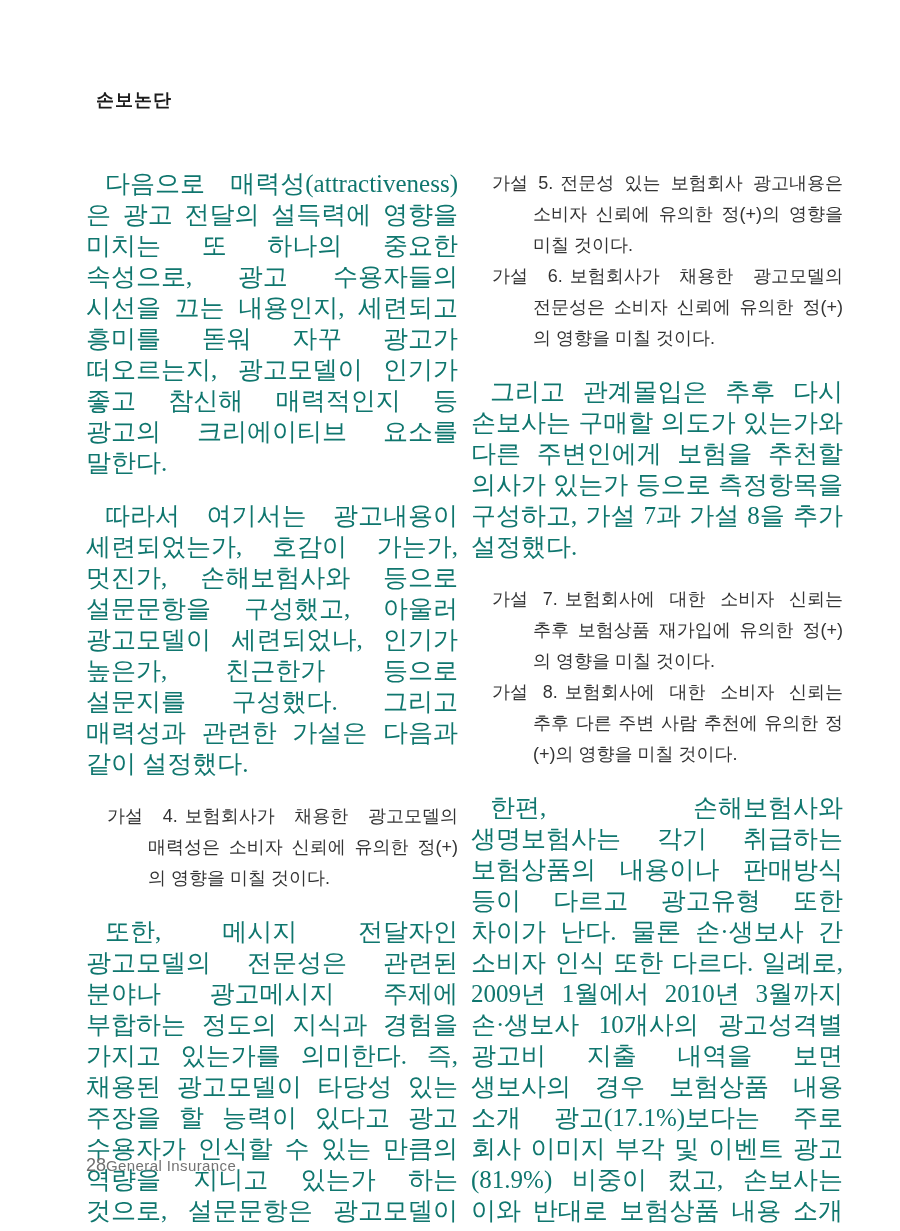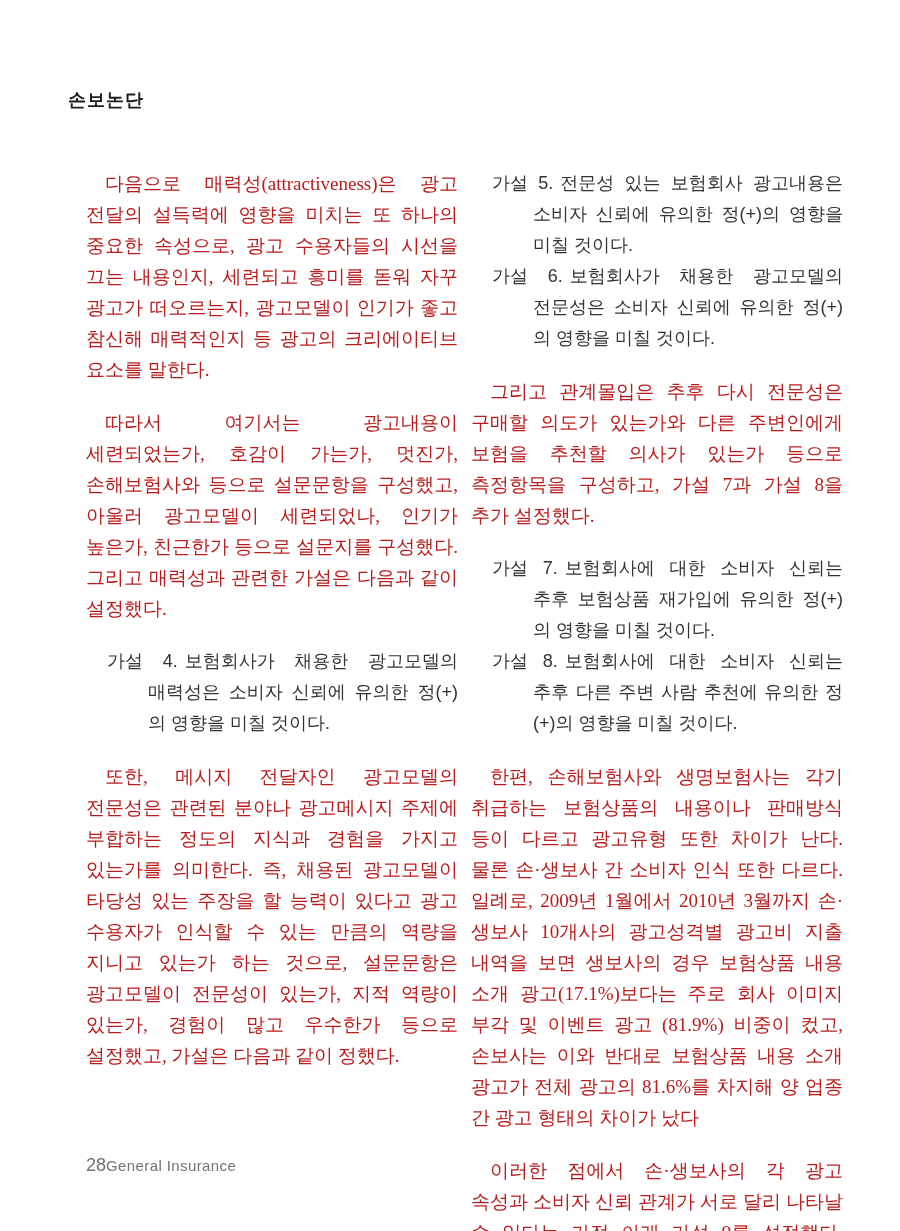--- a/index.html
+++ b/index.html
@@ -10,42 +10,42 @@
   }
   .page {
     position: relative;
     width: 900px; height: 1231px;
     background: #ffffff;
     overflow: hidden;
     color: #3c3c3c;
   }
   .section-header {
     position: absolute;
-    left: 68px; top: 88px;
+    left: 96px; top: 88px;
     font-family: "Liberation Sans", sans-serif;
     font-weight: bold;
     font-size: 18px;
     color: #1c1c1c;
     letter-spacing: 1px;
   }
   .columns {
     position: absolute;
     left: 86px; top: 168px;
     width: 758px;
     display: flex;
     gap: 13px;
   }
   .col { width: 372px; }
   .body-par {
     margin: 0 0 22px 0;
-    font-size: 19px;
+    font-size: 25px;
     line-height: 31px;
     text-align: justify;
     text-indent: 19px;
-    color: #b91c1c;
+    color: #0f766e;
     word-break: keep-all;
   }
   .hyp-group {
     margin: 0 0 22px 0;
     font-family: "Liberation Sans", sans-serif;
     color: #333333;
   }
   .hyp {
     font-size: 18px;
     line-height: 31px;
@@ -91,21 +91,21 @@
     <div class="col">
       <div class="hyp-group">
         <div class="hyp">
           <span class="hyp-label">가설 5.</span><span class="hyp-text">전문성 있는 보험회사 광고내용은 소비자 신뢰에 유의한 정(+)의 영향을 미칠 것이다.</span>
         </div>
         <div class="hyp">
           <span class="hyp-label">가설 6.</span><span class="hyp-text">보험회사가 채용한 광고모델의 전문성은 소비자 신뢰에 유의한 정(+)의 영향을 미칠 것이다.</span>
         </div>
       </div>
 
-      <p class="body-par">그리고 관계몰입은 추후 다시 전문성은 구매할 의도가 있는가와 다른 주변인에게 보험을 추천할 의사가 있는가 등으로 측정항목을 구성하고, 가설 7과 가설 8을 추가 설정했다.</p>
+      <p class="body-par">그리고 관계몰입은 추후 다시 손보사는 구매할 의도가 있는가와 다른 주변인에게 보험을 추천할 의사가 있는가 등으로 측정항목을 구성하고, 가설 7과 가설 8을 추가 설정했다.</p>
 
       <div class="hyp-group">
         <div class="hyp">
           <span class="hyp-label">가설 7.</span><span class="hyp-text">보험회사에 대한 소비자 신뢰는 추후 보험상품 재가입에 유의한 정(+)의 영향을 미칠 것이다.</span>
         </div>
         <div class="hyp">
           <span class="hyp-label">가설 8.</span><span class="hyp-text">보험회사에 대한 소비자 신뢰는 추후 다른 주변 사람 추천에 유의한 정(+)의 영향을 미칠 것이다.</span>
         </div>
       </div>
 

